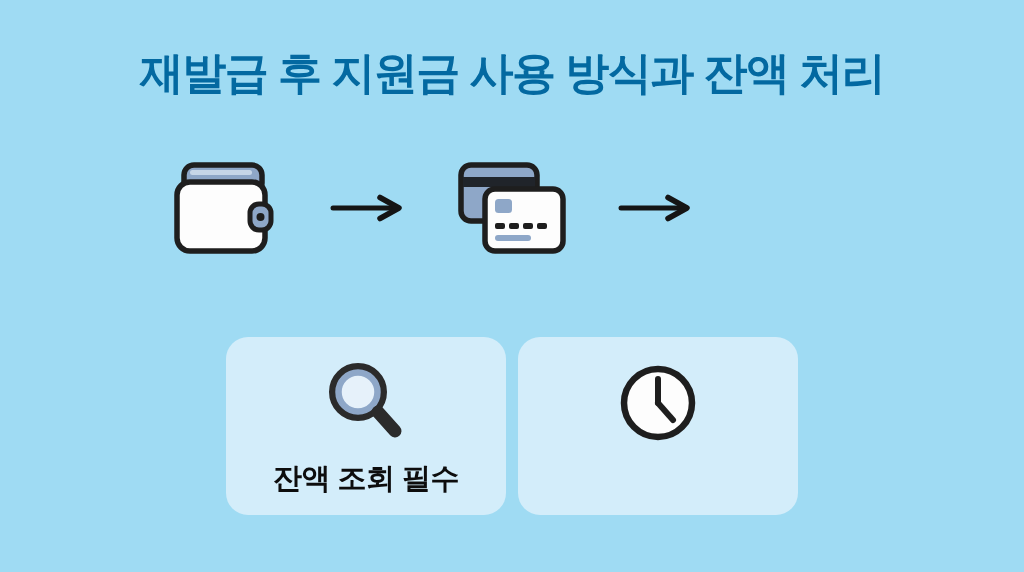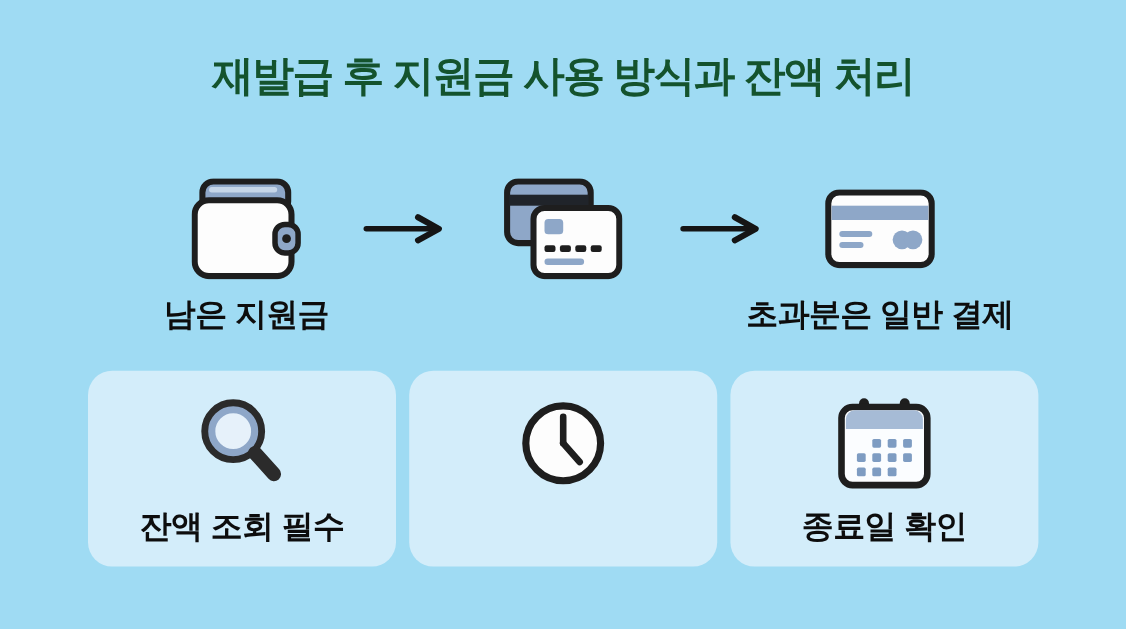--- a/index.html
+++ b/index.html
@@ -7,22 +7,22 @@
     width:1024px; height:572px;
     background:#9FDBF3;
     font-family:"Liberation Sans", sans-serif;
     overflow:hidden;
   }
   .canvas { position:relative; width:1024px; height:572px; }
 
   .title {
     position:absolute; top:44px; left:0; right:0;
     margin:0; text-align:center;
-    font-size:38px; font-weight:800; letter-spacing:-1.5px;
-    color:#14532d;
+    font-size:44px; font-weight:800; letter-spacing:-1.5px;
+    color:#0369a1;
   }
 
   
   .flow {
     position:absolute; top:160px; left:80px; width:864px;
     display:flex;
   }
   .step { width:288px; display:flex; flex-direction:column; align-items:center; }
   .icon-box { height:96px; display:flex; align-items:center; justify-content:center; }
   .step-label {
@@ -61,52 +61,38 @@
     <div class="step">
       <div class="icon-box">
         <svg width="100" height="92" viewBox="0 0 100 92" aria-hidden="true">
           <rect x="10" y="3" width="78" height="28" rx="10" fill="#8EA7C8" stroke="#1E1E1E" stroke-width="5.5"></rect>
           <rect x="16" y="8" width="62" height="5" rx="2.5" fill="#C6D6E8"></rect>
           <rect x="3" y="20" width="88" height="69" rx="13" fill="#FDFDFD" stroke="#1E1E1E" stroke-width="5.5"></rect>
           <rect x="76" y="42" width="21" height="26" rx="9" fill="#8EA7C8" stroke="#1E1E1E" stroke-width="5"></rect>
           <circle cx="86.5" cy="55" r="4" fill="#1E1E1E"></circle>
         </svg>
       </div>
-      <div class="step-label">남은 지원금</div>
     </div>
 
     <div class="step">
       <div class="icon-box">
         <svg width="108" height="92" viewBox="0 0 108 92" aria-hidden="true">
           <rect x="3" y="3" width="76" height="56" rx="10" fill="#8EA7C8" stroke="#1E1E1E" stroke-width="5.5"></rect>
           <rect x="5" y="15" width="72" height="10" fill="#20242A"></rect>
           <rect x="27" y="27" width="78" height="62" rx="10" fill="#FDFDFD" stroke="#1E1E1E" stroke-width="5.5"></rect>
           <rect x="37" y="37" width="17" height="14" rx="3.5" fill="#8EA7C8"></rect>
           <rect x="37" y="61" width="10" height="6" rx="2" fill="#1E1E1E"></rect>
           <rect x="51" y="61" width="10" height="6" rx="2" fill="#1E1E1E"></rect>
           <rect x="65" y="61" width="10" height="6" rx="2" fill="#1E1E1E"></rect>
           <rect x="79" y="61" width="10" height="6" rx="2" fill="#1E1E1E"></rect>
           <rect x="37" y="73" width="36" height="6" rx="3" fill="#8EA7C8"></rect>
         </svg>
       </div>
     </div>
 
-    <div class="step">
-      <div class="icon-box">
-        <svg width="100" height="72" viewBox="0 0 100 72" aria-hidden="true">
-          <rect x="3" y="3" width="94" height="66" rx="10" fill="#FDFDFD" stroke="#1E1E1E" stroke-width="5.5"></rect>
-          <rect x="6" y="15" width="88" height="13" fill="#8EA7C8"></rect>
-          <rect x="13" y="38" width="30" height="5.5" rx="2.7" fill="#8EA7C8"></rect>
-          <rect x="13" y="48" width="22" height="5.5" rx="2.7" fill="#8EA7C8"></rect>
-          <circle cx="70" cy="46" r="8.5" fill="#8EA7C8"></circle>
-          <circle cx="80" cy="46" r="8.5" fill="#8EA7C8"></circle>
-        </svg>
-      </div>
-      <div class="step-label">초과분은 일반 결제</div>
-    </div>
 
     <div class="arrow arrow-1">
       <svg width="80" height="28" viewBox="0 0 80 28" aria-hidden="true">
         <line x1="3" y1="14" x2="62" y2="14" stroke="#151515" stroke-width="5" stroke-linecap="round"></line>
         <path d="M50 3.5 L69 14 L50 24.5" fill="none" stroke="#151515" stroke-width="5.5" stroke-linejoin="round" stroke-linecap="round"></path>
       </svg>
     </div>
     <div class="arrow arrow-2">
       <svg width="80" height="28" viewBox="0 0 80 28" aria-hidden="true">
         <line x1="3" y1="14" x2="62" y2="14" stroke="#151515" stroke-width="5" stroke-linecap="round"></line>
@@ -132,37 +118,16 @@
     <div class="card">
       <div class="icon-box">
         <svg width="80" height="80" viewBox="0 0 80 80" aria-hidden="true">
           <circle cx="40" cy="40" r="34" fill="#FDFDFD" stroke="#1E1E1E" stroke-width="6.5"></circle>
           <line x1="40" y1="40" x2="40" y2="16" stroke="#1E1E1E" stroke-width="6" stroke-linecap="round"></line>
           <line x1="40" y1="40" x2="55" y2="57" stroke="#1E1E1E" stroke-width="6" stroke-linecap="round"></line>
         </svg>
       </div>
     </div>
 
-    <div class="card">
-      <div class="icon-box">
-        <svg width="86" height="84" viewBox="0 0 86 84" aria-hidden="true">
-          <rect x="20" y="1" width="9" height="18" rx="4.5" fill="#1E1E1E"></rect>
-          <rect x="57" y="1" width="9" height="18" rx="4.5" fill="#1E1E1E"></rect>
-          <rect x="4" y="9" width="78" height="71" rx="10" fill="#FBFDFF" stroke="#1E1E1E" stroke-width="6"></rect>
-          <path d="M8 29 v-9 a8 8 0 0 1 8-8 h54 a8 8 0 0 1 8 8 v9 Z" fill="#A6BBD6"></path>
-          <rect x="32" y="38" width="8" height="8" rx="1.5" fill="#7E9CC2"></rect>
-          <rect x="46" y="38" width="8" height="8" rx="1.5" fill="#7E9CC2"></rect>
-          <rect x="60" y="38" width="8" height="8" rx="1.5" fill="#7E9CC2"></rect>
-          <rect x="18" y="51" width="8" height="8" rx="1.5" fill="#7E9CC2"></rect>
-          <rect x="32" y="51" width="8" height="8" rx="1.5" fill="#7E9CC2"></rect>
-          <rect x="46" y="51" width="8" height="8" rx="1.5" fill="#7E9CC2"></rect>
-          <rect x="60" y="51" width="8" height="8" rx="1.5" fill="#7E9CC2"></rect>
-          <rect x="18" y="64" width="8" height="8" rx="1.5" fill="#7E9CC2"></rect>
-          <rect x="32" y="64" width="8" height="8" rx="1.5" fill="#7E9CC2"></rect>
-          <rect x="46" y="64" width="8" height="8" rx="1.5" fill="#7E9CC2"></rect>
-        </svg>
-      </div>
-      <div class="card-label">종료일 확인</div>
-    </div>
 
   </div>
 
 </div>
 
 </body></html>

